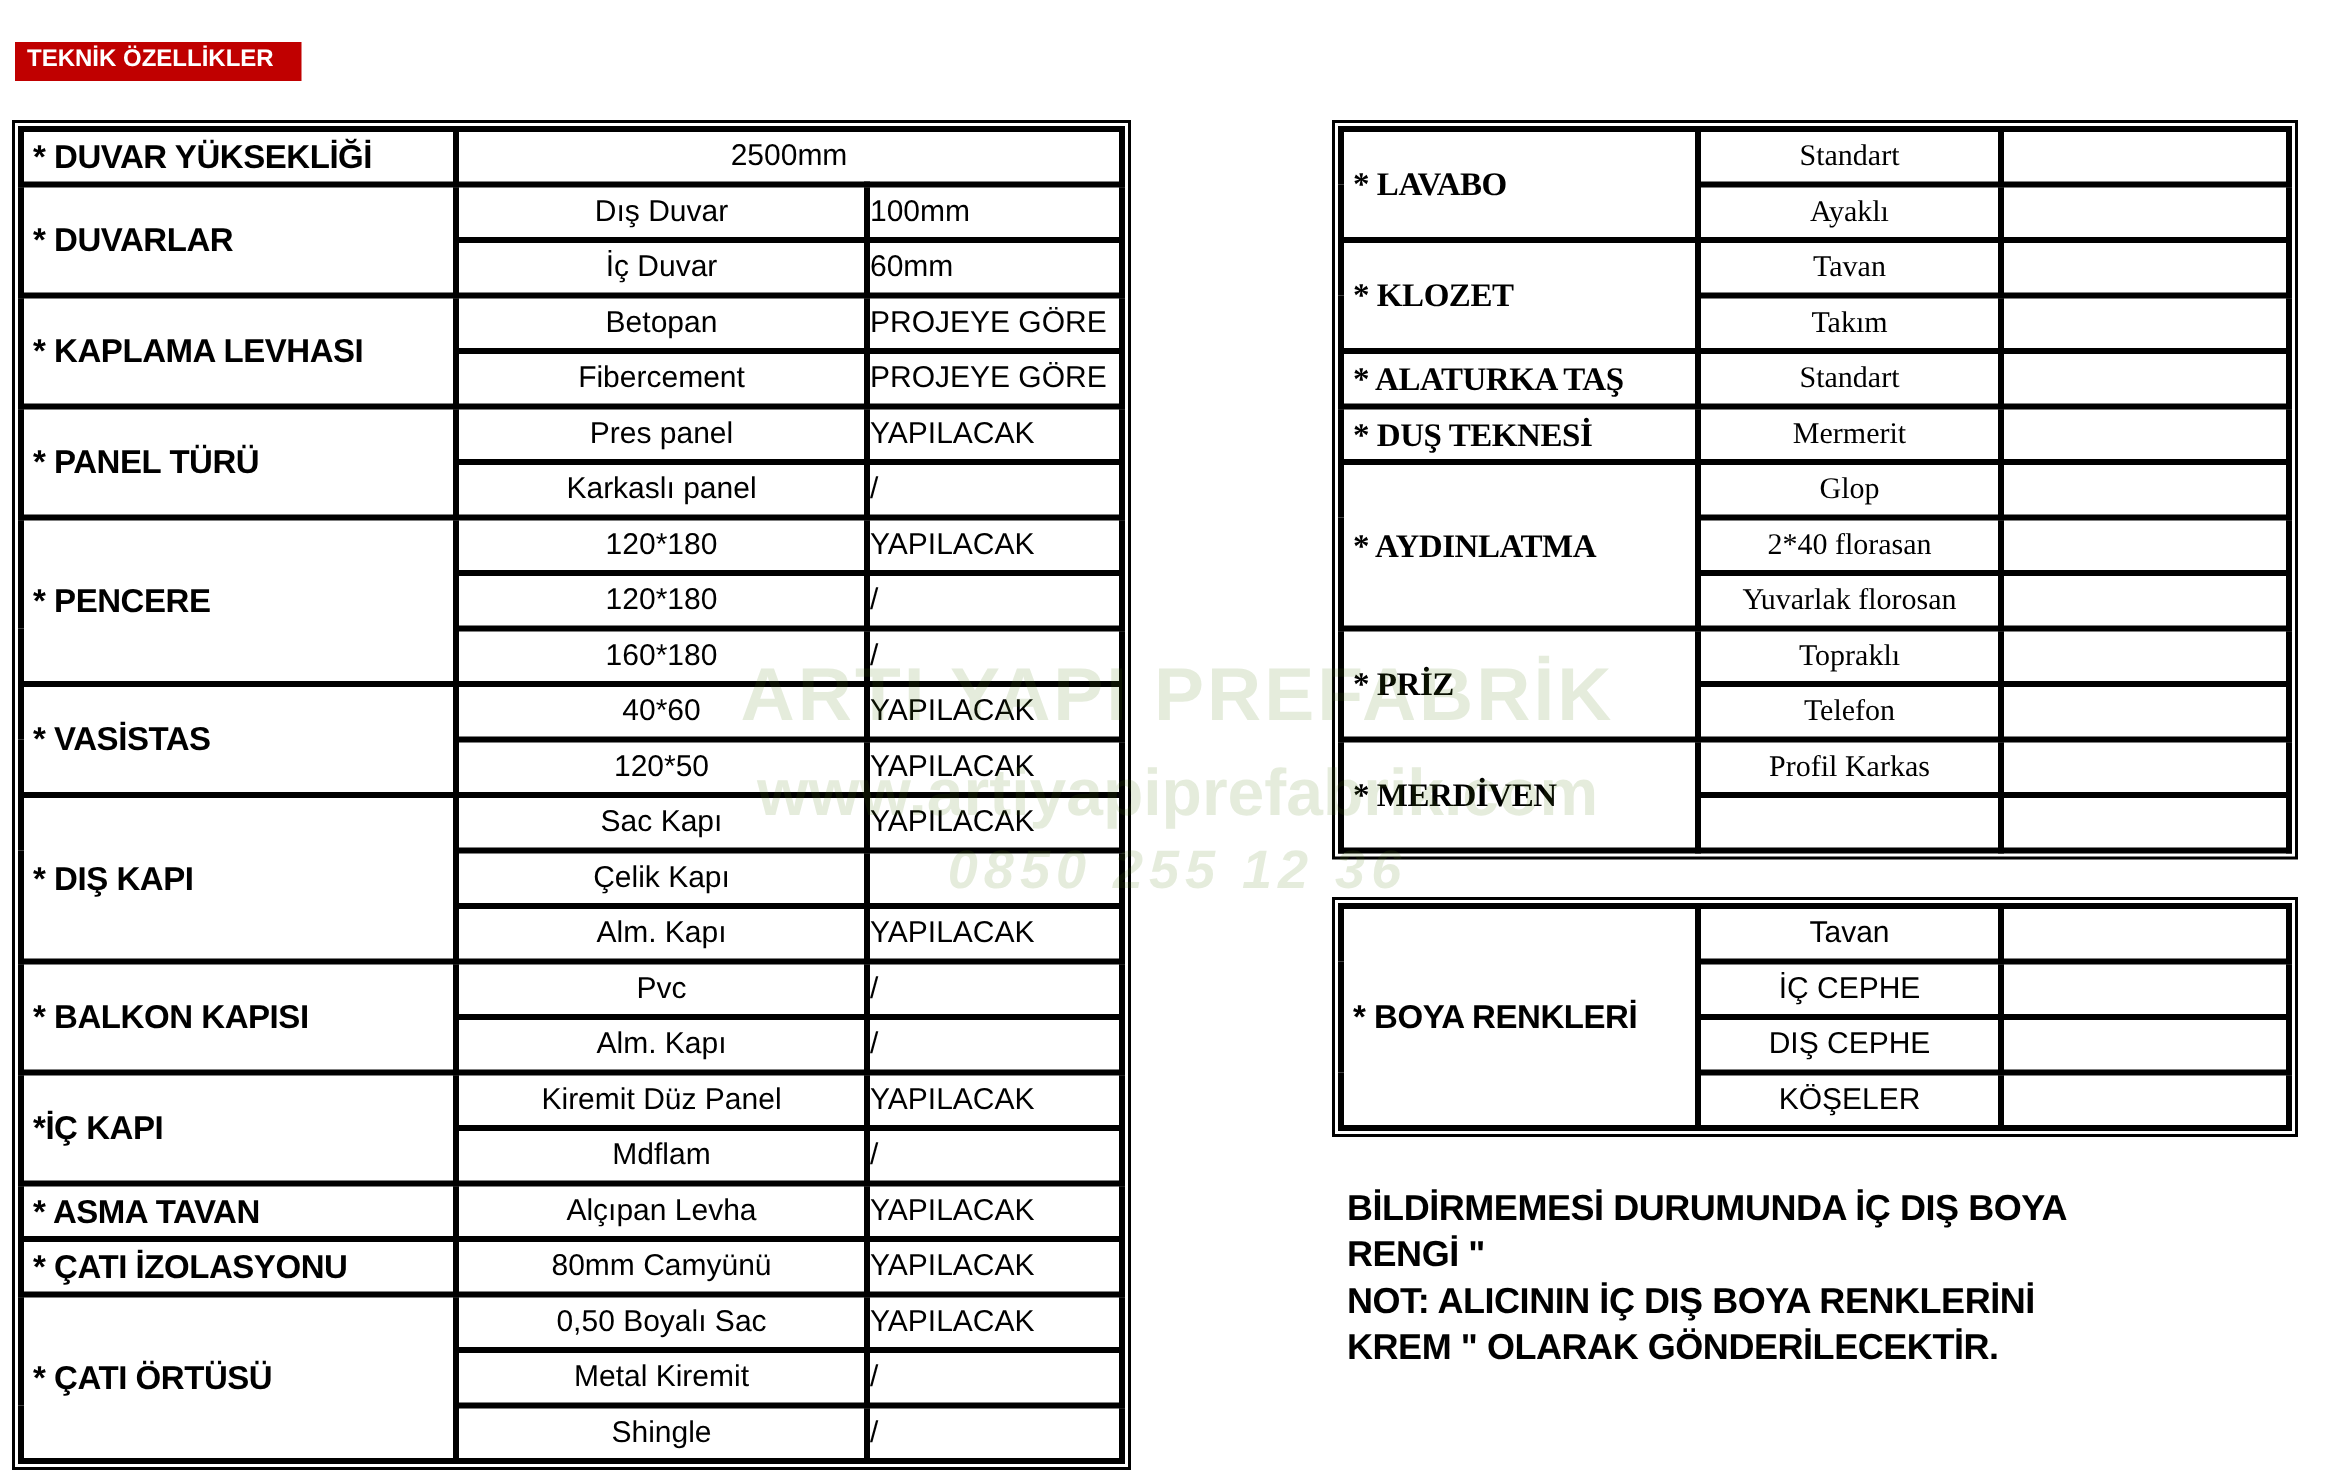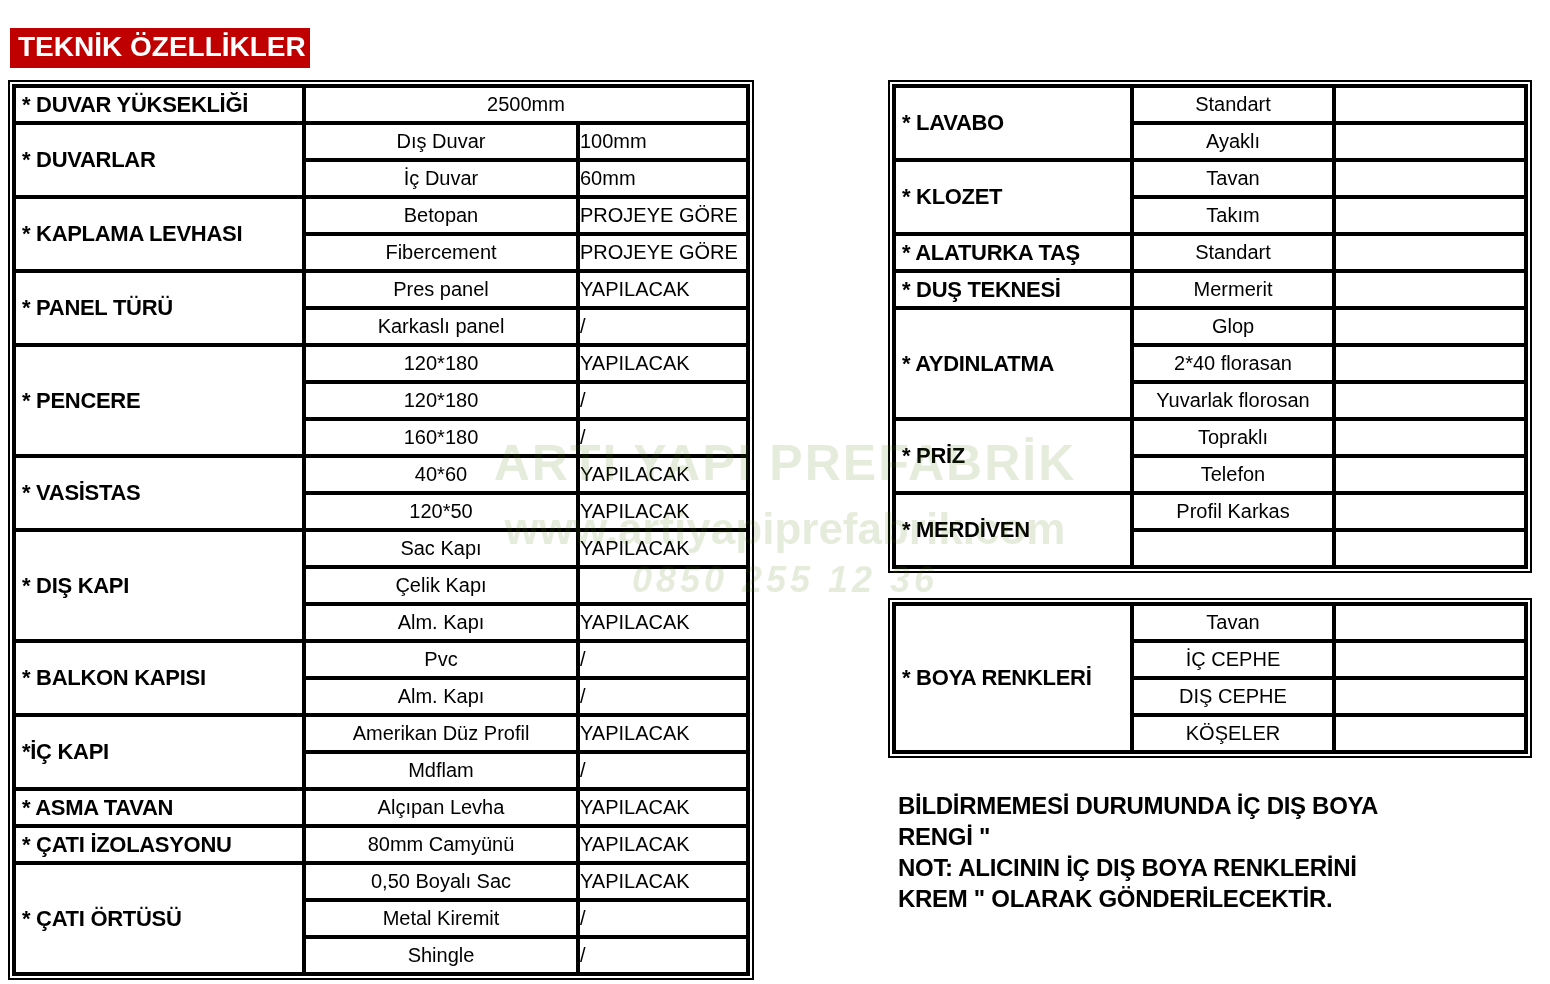--- a/index.html
+++ b/index.html
@@ -3,42 +3,42 @@
 <meta charset="utf-8">
 <style>
   * { margin:0; padding:0; box-sizing:border-box; }
   html,body { width:1550px; height:984px; background:#ffffff;
               font-family:"Liberation Sans", sans-serif; color:#000; }
   body { position:relative; overflow:hidden; }
 
   .title-badge {
     position:absolute; left:10px; top:28px;
     background:#c00000; color:#ffffff;
-    font-size:28px; font-weight:700;
-    padding:3px 4px 5px 8px; letter-spacing:0px;
+    font-size:16px; font-weight:700;
+    padding:3px 19px 5px 8px; letter-spacing:0px;
   }
 
   .tblwrap {
     position:absolute; border:2px solid #000; padding:2px; background:#fff;
   }
   table { border-collapse:collapse; table-layout:fixed; }
   td {
     border:4px solid #000; overflow:hidden; white-space:nowrap;
     vertical-align:middle; height:37px; background:#fff;
   }
   .lbl  { font-weight:700; font-size:22px; text-align:left; padding-left:6px; letter-spacing:-0.3px; }
   .itm  { font-size:20px; text-align:center; }
   .val  { font-size:20px; text-align:left; }
 
   #spec-wrap    { left:8px;   top:80px; }
   #spec-table   { width:734px; }
   #spec-table col.c1 { width:290px; } #spec-table col.c2 { width:274px; } #spec-table col.c3 { width:170px; }
 
   #fixture-wrap  { left:888px; top:80px; }
-  #fixture-table { width:632px; }
+  #fixture-table { width:632px;font-family:Liberation Serif, serif; }
   #fixture-table col.c1 { width:238px; } #fixture-table col.c2 { width:202px; } #fixture-table col.c3 { width:192px; }
 
   #paint-wrap  { left:888px; top:598px; }
   #paint-table { width:632px; }
   #paint-table col.c1 { width:238px; } #paint-table col.c2 { width:202px; } #paint-table col.c3 { width:192px; }
 
   .note {
     position:absolute; left:898px; top:790px; width:560px;
     font-size:24px; font-weight:700; line-height:31px; letter-spacing:-0.3px;
   }
@@ -135,21 +135,21 @@
       <td class="lbl" rowspan="2">* BALKON KAPISI</td>
       <td class="itm">Pvc</td>
       <td class="val">/</td>
     </tr>
     <tr>
       <td class="itm">Alm. Kapı</td>
       <td class="val">/</td>
     </tr>
     <tr>
       <td class="lbl" rowspan="2">*İÇ KAPI</td>
-      <td class="itm">Amerikan Düz Profil</td>
+      <td class="itm">Kiremit Düz Panel</td>
       <td class="val">YAPILACAK</td>
     </tr>
     <tr>
       <td class="itm">Mdflam</td>
       <td class="val">/</td>
     </tr>
     <tr>
       <td class="lbl">* ASMA TAVAN</td>
       <td class="itm">Alçıpan Levha</td>
       <td class="val">YAPILACAK</td>

